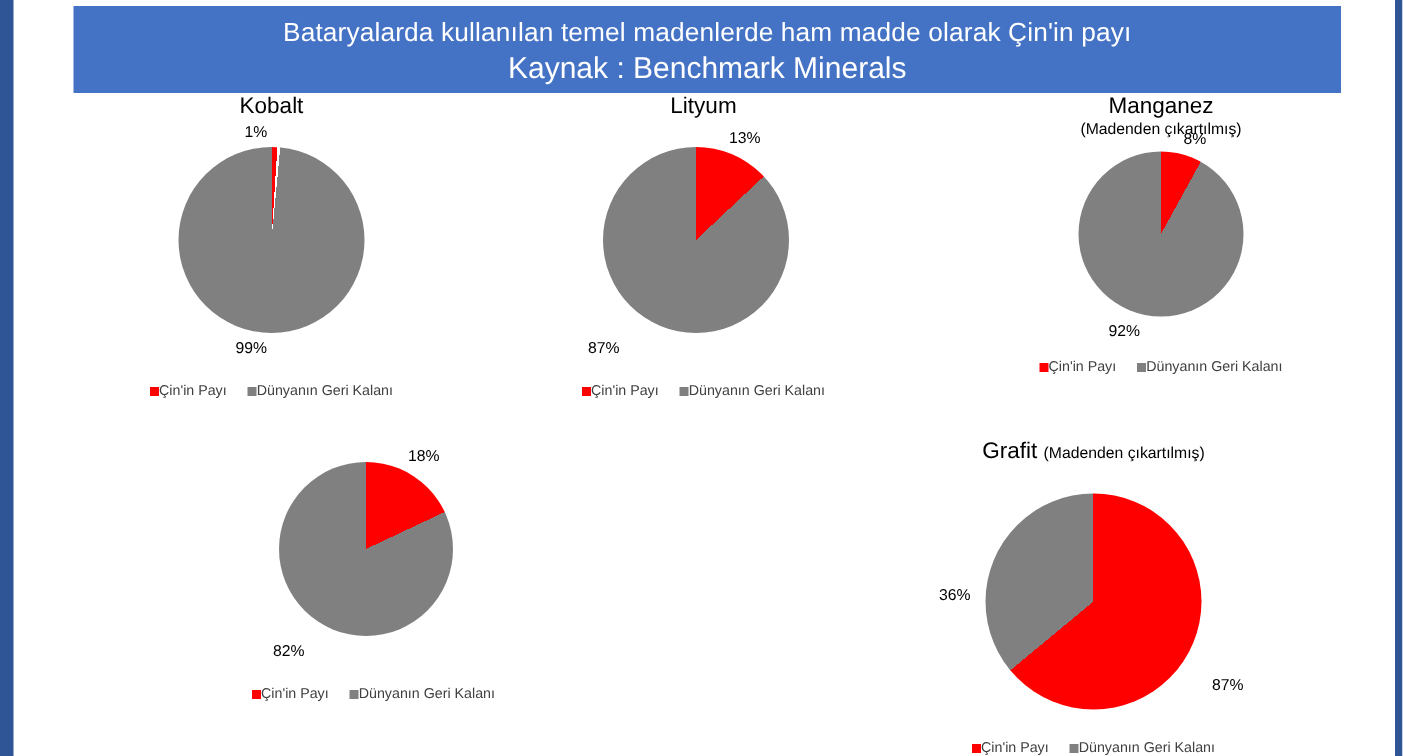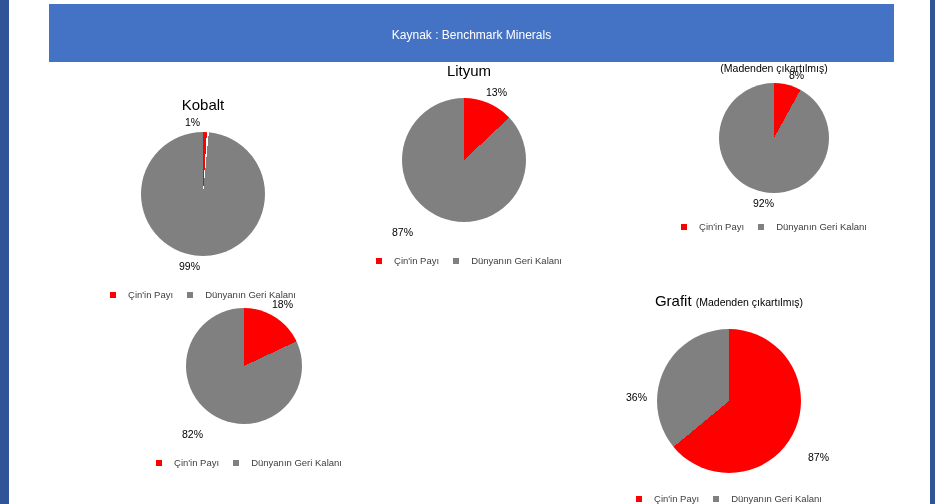--- a/index.html
+++ b/index.html
@@ -48,21 +48,21 @@
     align-items: center;
     justify-content: center;
     text-align: center;
   }
   .banner-title {
     font-size: 17.5px;
     line-height: 22px;
     letter-spacing: 0.1px;
   }
   .banner-sub {
-    font-size: 12px;
+    font-size: 20px;
     line-height: 22px;
     margin-top: 3px;
   }
 
   .chart {
     position: absolute;
   }
   .chart-title {
     text-align: center;
     font-size: 15px;
@@ -100,44 +100,45 @@
     justify-content: center;
     align-items: center;
     gap: 14px;
     font-size: 9.5px;
     line-height: 12px;
     color: #404040;
   }
   .legend-item {
     display: flex;
     align-items: center;
-    gap: 12px;
+    gap: 0;
     white-space: nowrap;
   }
   .legend-swatch {
     width: 6px;
     height: 6px;
     display: inline-block;
   }
   .sw-red { background: #ff0000; }
   .sw-gray { background: #808080; }
 </style>
 </head>
 <body>
 
 <div class="page">
 
   <div class="left-rail"></div>
   <div class="right-rail"></div>
 
   <div class="banner">
+    <div class="banner-title">Bataryalarda kullanılan temel madenlerde ham madde olarak Çin'in payı</div>
     <div class="banner-sub">Kaynak : Benchmark Minerals</div>
   </div>
 
-  <div class="chart" style="left:74px; top:62px; width:250px;margin-top:34px;">
+  <div class="chart" style="left:52px; top:62px; width:250px;">
     <div class="chart-title">Kobalt</div>
     <div class="pie-wrap" style="width:250px; height:145px; margin-top:18px;">
       <div class="pie" style="position:absolute; left:63px; top:0px; width:124px; height:124px;
                   background: conic-gradient(#ff0000 0deg 3.6deg, #ffffff 3.6deg 5.4deg, #808080 5.4deg 360deg);"></div>
       <div class="slice-label" style="left:107px; top:-16px;">1%</div>
       <div class="slice-label" style="left:101px; top:128px;">99%</div>
     </div>
     <div class="legend" style="margin-top:12px;">
       <span class="legend-item">
         <span class="legend-swatch sw-red"></span>
@@ -164,26 +165,27 @@
         <span>Çin'in Payı</span>
       </span>
       <span class="legend-item">
         <span class="legend-swatch sw-gray"></span>
         <span>Dünyanın Geri Kalanı</span>
       </span>
     </div>
   </div>
 
   <div class="chart" style="left:645px; top:62px; width:250px;">
+    <div class="chart-title">Manganez</div>
     <div class="chart-subtitle">(Madenden çıkartılmış)</div>
     <div class="pie-wrap" style="width:250px; height:130px; margin-top:8px;">
       <div class="pie" style="position:absolute; left:70px; top:0px; width:110px; height:110px;
                   background: conic-gradient(#ff0000 0deg 28.8deg, #808080 28.8deg 360deg);"></div>
       <div class="slice-label" style="left:140px; top:-14px;">8%</div>
-      <div class="slice-label" style="left:104px; top:114px;text-align:right;">92%</div>
+      <div class="slice-label" style="left:90px; top:114px;text-align:right;">92%</div>
     </div>
     <div class="legend" style="margin-top:8px;">
       <span class="legend-item">
         <span class="legend-swatch sw-red"></span>
         <span>Çin'in Payı</span>
       </span>
       <span class="legend-item">
         <span class="legend-swatch sw-gray"></span>
         <span>Dünyanın Geri Kalanı</span>
       </span>

